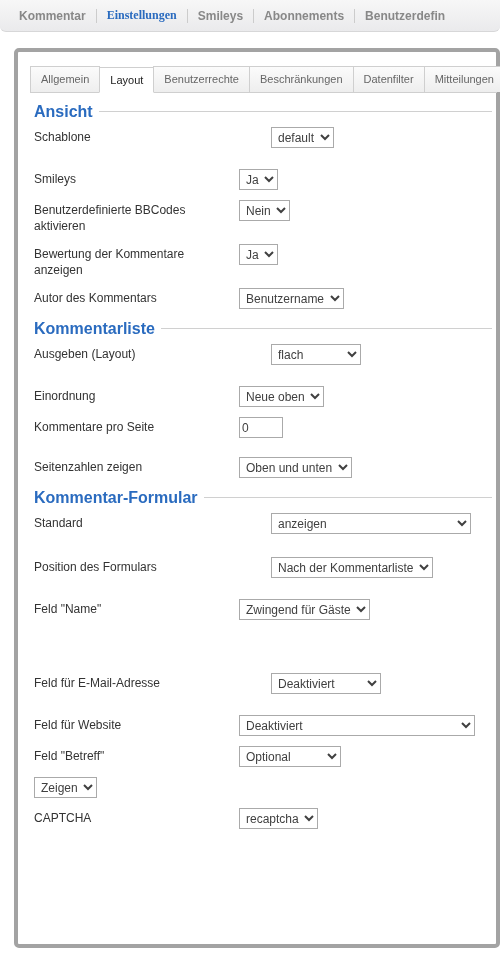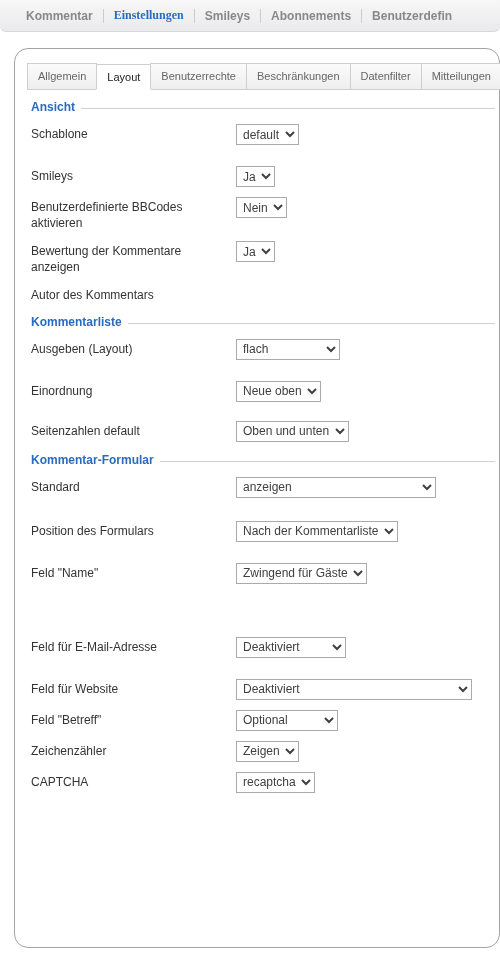--- a/index.html
+++ b/index.html
@@ -9,21 +9,21 @@
     color: #333;
     background: #ffffff;
     width: 500px;
     overflow: hidden;
   }
   
   .topnav {
     background: linear-gradient(to bottom, #f7f7f7 0%, #eaeaec 100%);
     border-bottom: 1px solid #d7d7d8;
     border-radius: 0 0 6px 6px;
-    padding: 8px 16px;
+    padding: 8px 9px;
     display: flex;
     align-items: center;
     gap: 0;
   }
   .topnav .nav-item {
     color: #888;
     font-weight: bold;
     font-size: 12px;
     padding: 0 10px;
     cursor: pointer;
@@ -33,22 +33,22 @@
   .topnav .sep {
     width: 1px;
     height: 14px;
     background: #ccc;
   }
   
   .panel-wrap {
     padding: 16px 0 0 14px;
   }
   .panel {
-    border: 1px solid #a3a3a3;
-    border-radius: 14px;
+    border: 4px solid #a3a3a3;
+    border-radius: 5px;
     background: #fff;
     padding: 14px 0 0 12px;
     min-height: 900px;
   }
   
   .tabs {
     display: flex;
     border-bottom: 1px solid #cfcfcf;
     margin-right: -1px;
   }
@@ -80,28 +80,28 @@
     padding-top: 8px;
   }
   .group-legend {
     position: absolute;
     top: -9px;
     left: 0;
     background: #fff;
     padding-right: 6px;
     color: #2a6bbf;
     font-weight: bold;
-    font-size: 12px;
+    font-size: 16px;
   }
   .row {
     display: flex;
     align-items: flex-start;
     padding: 5px 0;
   }
-  .row.tall { padding: 7px 0 16px 0; }
+  .row.tall { padding: 7px 0 16px 0; gap: 32px; }
   .label {
     width: 205px;
     flex-shrink: 0;
     color: #333;
     font-size: 12px;
     line-height: 1.3;
     padding-right: 8px;
     padding-top: 3px;
   }
   .control select,
@@ -183,48 +183,59 @@
           <div class="label">Bewertung der Kommentare anzeigen</div>
           <div class="control">
             <select>
               <option>Ja</option>
             </select>
           </div>
         </div>
 
         <div class="row">
           <div class="label">Autor des Kommentars</div>
+          <div class="control">
+            <select>
+              <option>Benutzername</option>
+            </select>
+          </div>
         </div>
       </div>
 
       <div class="group group-border">
         <span class="group-legend">Kommentarliste</span>
 
         <div class="row tall">
           <div class="label">Ausgeben (Layout)</div>
           <div class="control">
-            <select style="width:104px">
+            <select style="width:90px">
               <option>flach</option>
             </select>
           </div>
         </div>
 
         <div class="row">
           <div class="label">Einordnung</div>
           <div class="control">
             <select>
               <option>Neue oben</option>
             </select>
           </div>
         </div>
 
+        <div class="row">
+          <div class="label">Kommentare pro Seite</div>
+          <div class="control">
+            <input type="text" class="narrow" value="0" style="">
+          </div>
+        </div>
 
 
         <div class="row" style="padding-top:14px">
-          <div class="label">Seitenzahlen default</div>
+          <div class="label">Seitenzahlen zeigen</div>
           <div class="control">
             <select>
               <option>Oben und unten</option>
             </select>
           </div>
         </div>
       </div>
 
       <div class="group group-border">
         <span class="group-legend">Kommentar-Formular</span>
@@ -277,21 +288,20 @@
         <div class="row">
           <div class="label">Feld "Betreff"</div>
           <div class="control">
             <select style="width:102px">
               <option>Optional</option>
             </select>
           </div>
         </div>
 
         <div class="row">
-          <div class="label">Zeichenzähler</div>
           <div class="control">
             <select>
               <option>Zeigen</option>
             </select>
           </div>
         </div>
 
         <div class="row">
           <div class="label">CAPTCHA</div>
           <div class="control">

